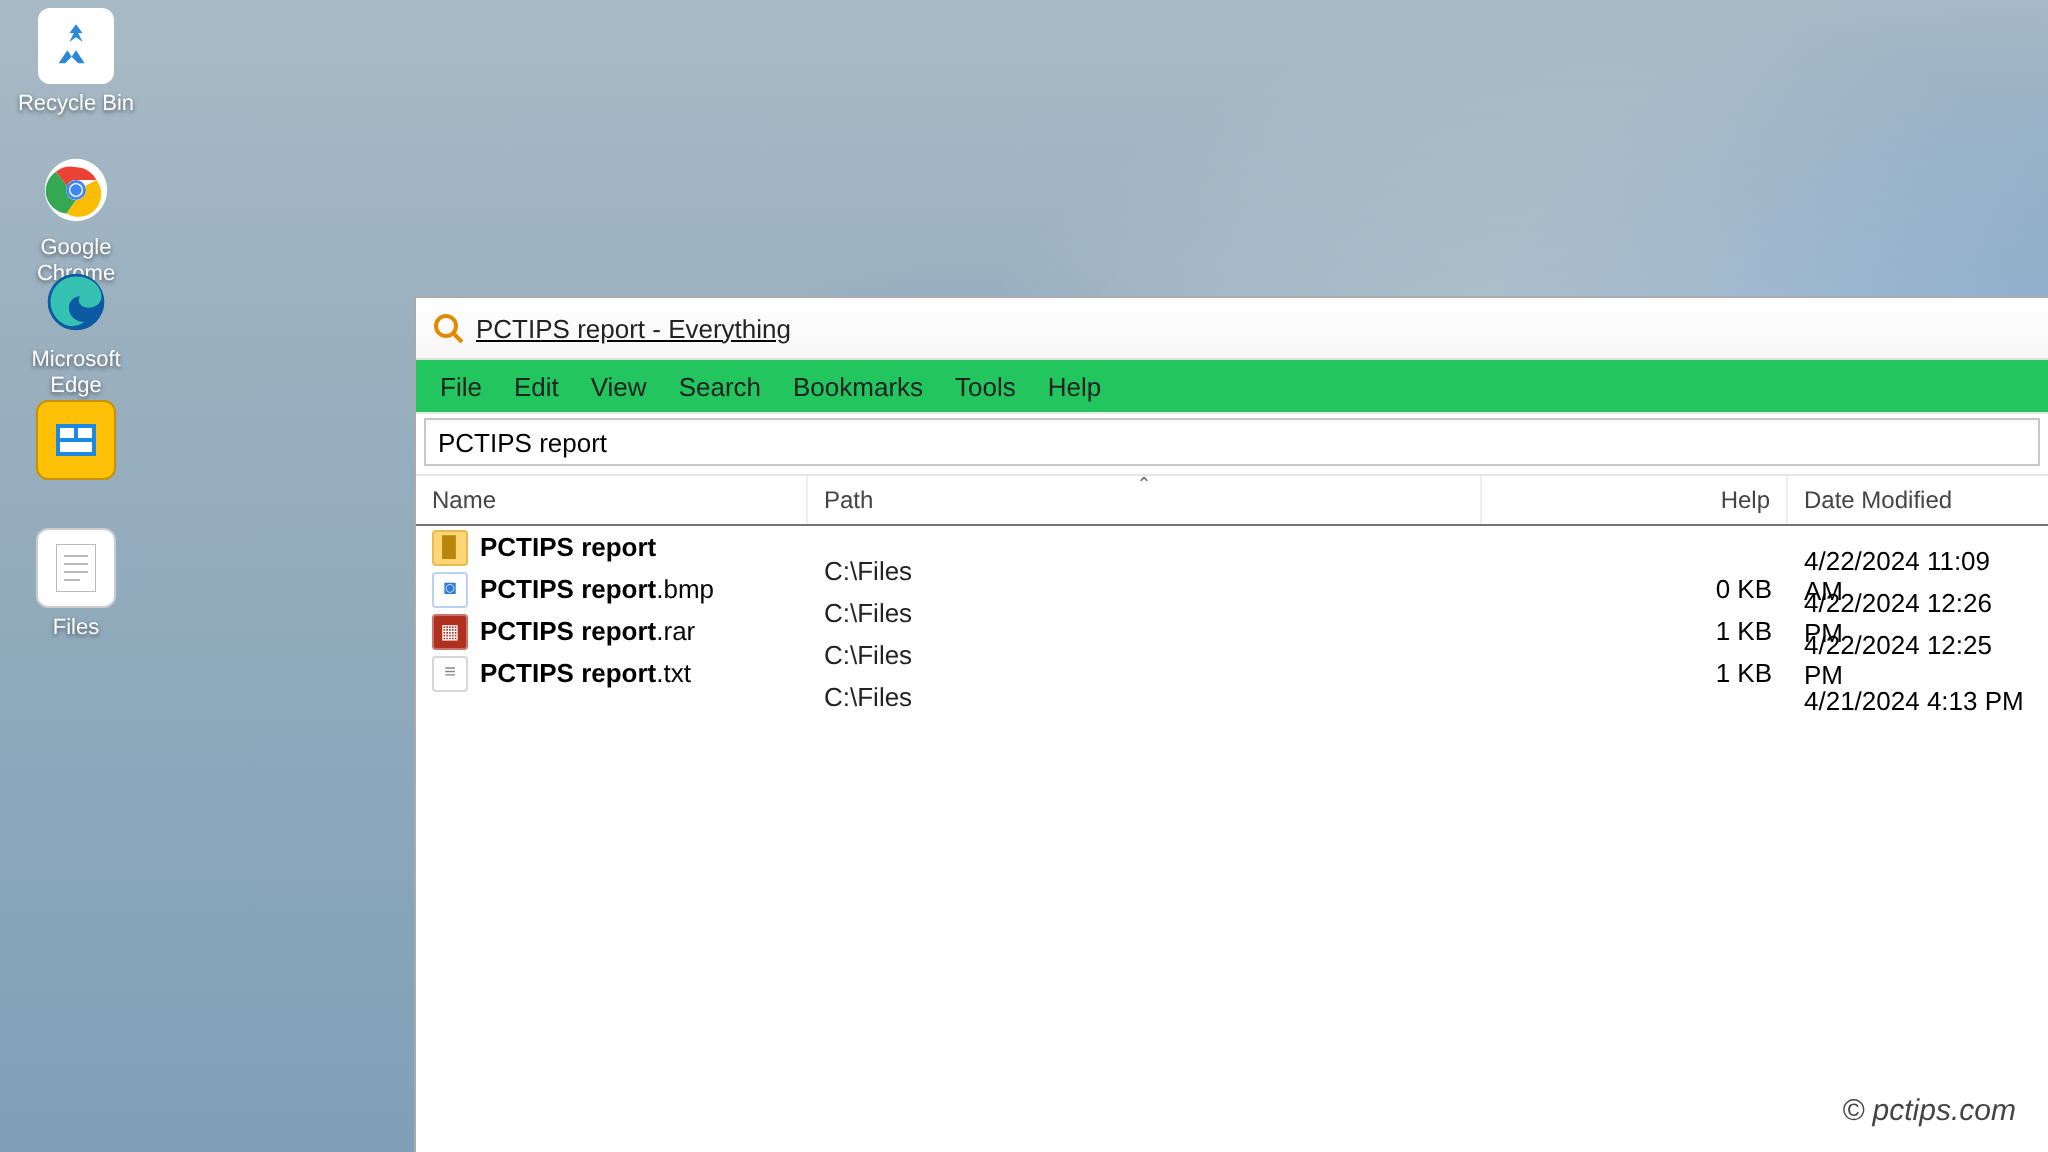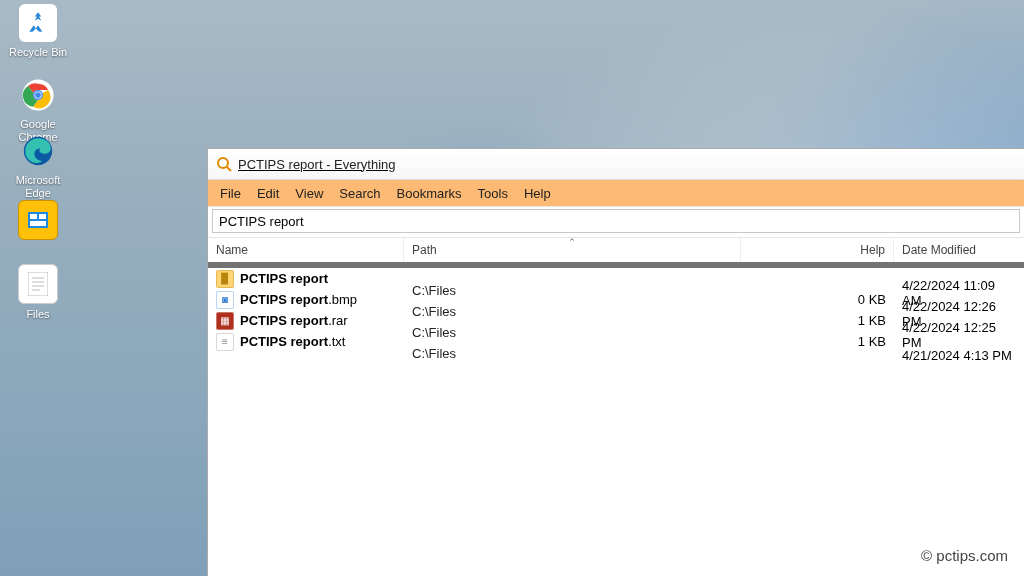--- a/index.html
+++ b/index.html
@@ -15,43 +15,43 @@
 
 .desktop-icon{position:absolute;width:64px;text-align:center;color:#fff;font-size:11px;text-shadow:0 1px 2px #0008;}
 .desktop-icon .glyph{width:38px;height:38px;margin:0 auto 4px auto;display:flex;align-items:center;justify-content:center;border-radius:6px;}
 .label{display:block;line-height:13px;}
 
 .window{position:absolute;left:207px;top:148px;right:0;bottom:0;border:1px solid #aaa;border-right:none;border-bottom:none;background:#fff;display:flex;flex-direction:column;}
 .titlebar{height:30px;display:flex;align-items:center;background:linear-gradient(#fff,#f7f7f7);border-bottom:1px solid #ddd;text-decoration:underline;}
 .titlebar .appicon{width:16px;height:16px;margin:0 6px 0 8px;position:relative;}
 .appicon svg{display:block;}
 .titlebar .title{font-size:13px;color:#222;}
-.menubar{height:26px;display:flex;align-items:center;gap:0;padding:0 4px;background:#fdba74;border-bottom:1px solid #e8e8e8;}
+.menubar{height:26px;display:flex;align-items:center;gap:0;padding:0 4px;background:#22c55e;border-bottom:1px solid #e8e8e8;}
 .menubar span{padding:4px 8px;color:#222;}
 .searchbox{border:1px solid #c8c8c8;margin:2px 4px 4px 4px;height:22px;display:flex;align-items:center;box-shadow:inset 0 1px 2px #0000000a;}
 .searchbox input{border:0;outline:0;width:100%;font:inherit;padding:0 6px;background:#fff;}
-.headers{display:flex;height:24px;align-items:flex-end;border-top:1px solid #e6e6e6;border-bottom:6px solid #737373;background:#fff;color:#444;font-size:12px;}
+.headers{display:flex;height:24px;align-items:flex-end;border-top:1px solid #e6e6e6;border-bottom:1px solid #737373;background:#fff;color:#444;font-size:12px;}
 .col{box-sizing:border-box;padding:0 8px;height:100%;display:flex;align-items:center;border-right:1px solid #eee;}
 .col.name{width:196px;}
 .col.path{width:337px;position:relative;}
 .col.size{width:153px;justify-content:flex-end;text-align:right;}
 .col.date{flex:1;border-right:none;}
 .sort-arrow{position:absolute;left:50%;top:-1px;transform:translateX(-50%);font-size:9px;color:#6a6a6a;}
 .rows{flex:1;overflow:auto;}
 .row{display:flex;height:21px;align-items:center;}
 .row .c{box-sizing:border-box;padding:0 8px;height:100%;display:flex;align-items:center;}
 .row .c.name{width:196px;gap:6px;}
 .row .c.path{width:337px;color:#222;margin-top:24px;}
 .row .c.size{width:153px;justify-content:flex-end;}
 .row .c.date{flex:1;margin-top:28px;}
 .fname .match{font-weight:700;}
 .ficon{width:16px;height:16px;display:flex;align-items:center;justify-content:center;border-radius:2px;font-size:10px;}
 .hl{position:absolute;left:208px;top:252px;width:24px;height:85px;background:#ff958e;border-radius:3px;opacity:.85;}
 
-.watermark{position:absolute;right:16px;bottom:12px;color:#444;font-size:15px;}
+.watermark{position:absolute;right:16px;bottom:12px;font-style:italic;color:#444;font-size:15px;}
 </style>
 </head>
 <body>
 
 <div class="wallpaper"></div>
 
 <div class="desktop-icon" style="left:6px;top:4px">
   <div class="glyph" style="background:#fff">
     <svg width="26" height="26" viewBox="0 0 24 24">
         <path fill="#2b88d8" d="M12 2l3 4h-2l2 4-3-2-3 2 2-4H9z"></path>

